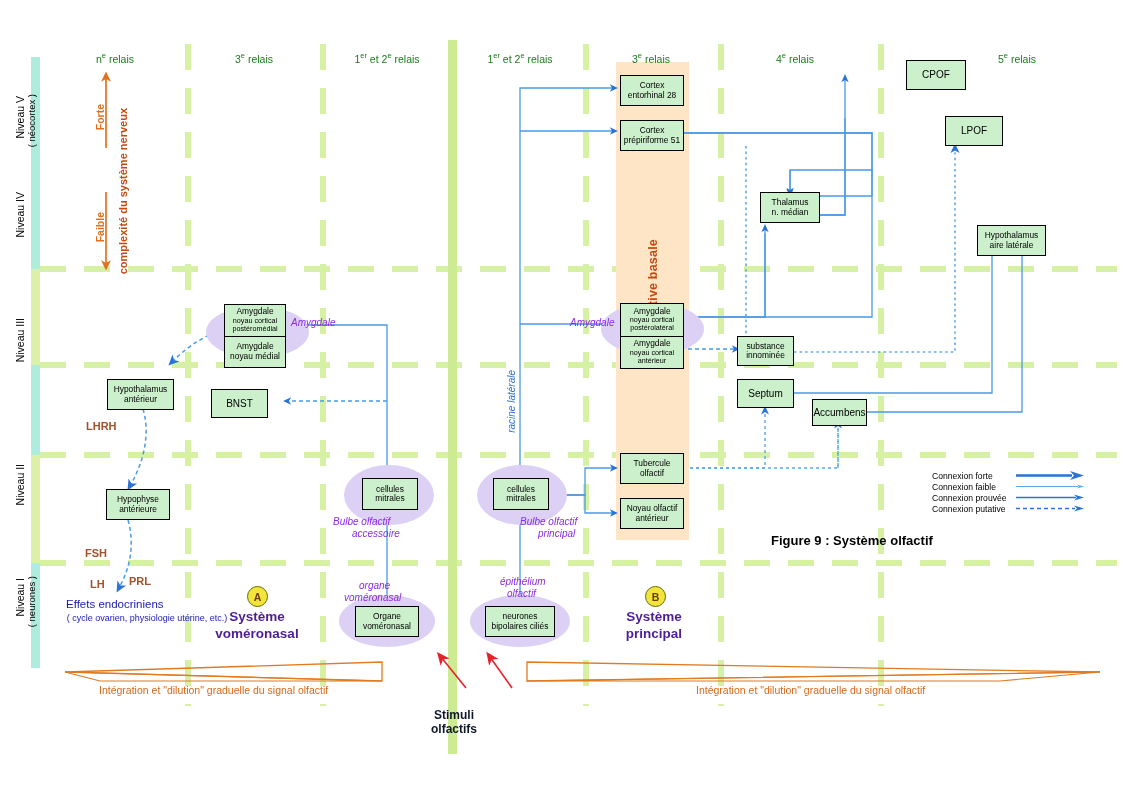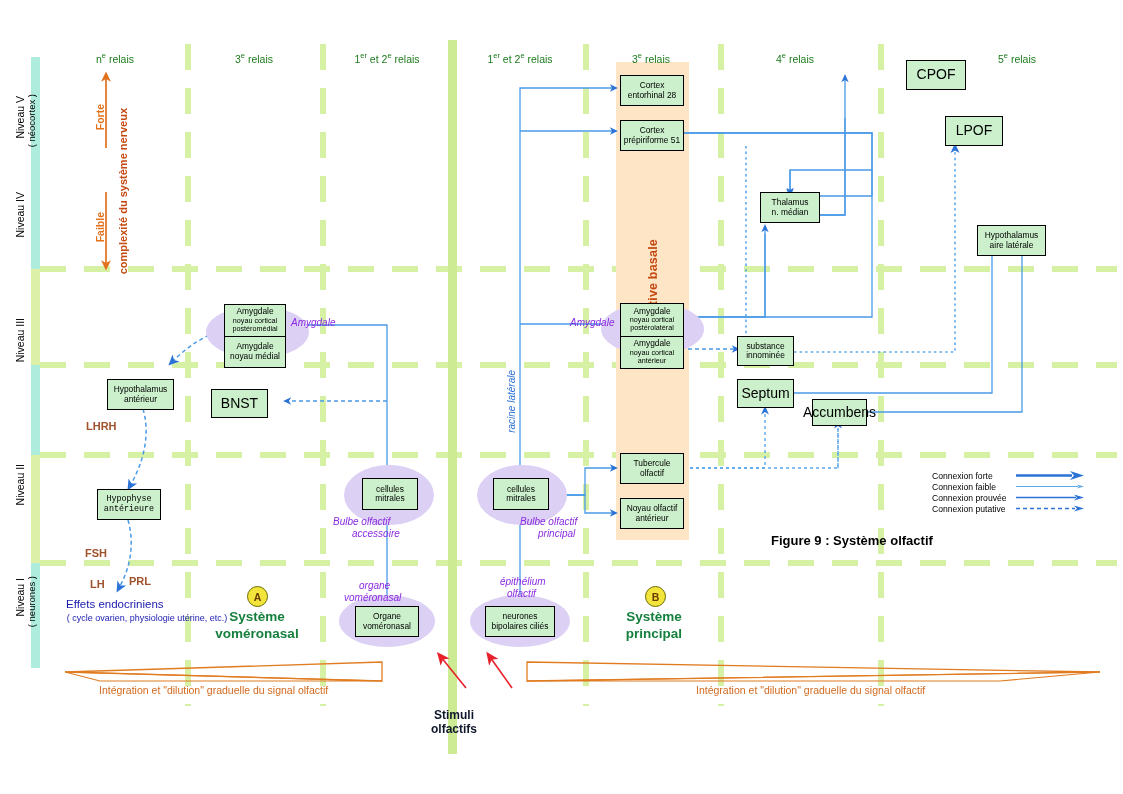--- a/index.html
+++ b/index.html
@@ -33,21 +33,21 @@
   #basal-band-label{position:absolute;left:616px;top:62px;width:73px;height:478px;
     display:flex;align-items:center;justify-content:center;}
   #basal-band-label span{writing-mode:vertical-rl;transform:rotate(180deg);
     color:#c44a12;font-weight:bold;font-size:12.5px;letter-spacing:.2px;}
 
   
   .node{position:absolute;background:#cbf0cb;border:1.3px solid #000;
     display:flex;flex-direction:column;align-items:center;justify-content:center;
     text-align:center;font-size:8.4px;line-height:1.12;color:#000;box-sizing:border-box;
     padding:1px 2px;}
-  .node.big{font-size:14px;}
+  .node.big{font-size:10px;}
   .node.stack{justify-content:flex-start;padding:0;}
   .node .half{flex:1;display:flex;flex-direction:column;align-items:center;
     justify-content:center;width:100%;box-sizing:border-box;padding:1px 2px;}
   .node .half.top{border-bottom:1.3px solid #000;}
 
   
   .ellipse{position:absolute;background:#ddd0f5;border-radius:50%;}
 
   
   .reglabel{position:absolute;color:#8a2be2;font-style:italic;font-size:10px;
@@ -57,21 +57,21 @@
 
   
   .hormone{position:absolute;color:#a0522d;font-weight:bold;font-size:11px;}
 
   
   #endo-title{position:absolute;color:#1a1aaf;font-size:11.5px;white-space:nowrap;}
   #endo-sub{position:absolute;color:#1a1aaf;font-size:9px;text-align:center;
     line-height:1.2;width:170px;}
 
   
-  .syscap{position:absolute;text-align:center;color:#15803d;font-weight:bold;
+  .syscap{position:absolute;text-align:center;color:#4c1d95;font-weight:bold;
     font-size:13.5px;line-height:1.25;width:180px;}
   .badge{position:absolute;width:19px;height:19px;border-radius:50%;
     background:#f2e43a;border:1.4px solid #6b6b00;color:#6b3a00;font-weight:bold;
     font-size:10.5px;display:flex;align-items:center;justify-content:center;}
 
   
   #stimuli{position:absolute;color:#0f172a;font-weight:bold;font-size:12px;
     text-align:center;line-height:1.2;width:90px;margin-top:36px;}
 
   
@@ -301,21 +301,21 @@
 
   <div class="node" style="left:107px;top:379px;width:67px;height:31px;">
     <div>Hypothalamus</div>
     <div>antérieur</div>
   </div>
 
   <div class="node big" style="left:211px;top:389px;width:57px;height:29px;">
     <div>BNST</div>
   </div>
 
-  <div class="node" style="left:97px;top:489px;width:64px;height:31px;font-family:Liberation Mono, monospace;">
+  <div class="node" style="left:106px;top:489px;width:64px;height:31px;">
     <div>Hypophyse</div>
     <div>antérieure</div>
   </div>
 
   <div class="node" style="left:620px;top:453px;width:64px;height:31px;">
     <div>Tubercule</div>
     <div>olfactif</div>
   </div>
 
   <div class="node" style="left:620px;top:498px;width:64px;height:31px;">

